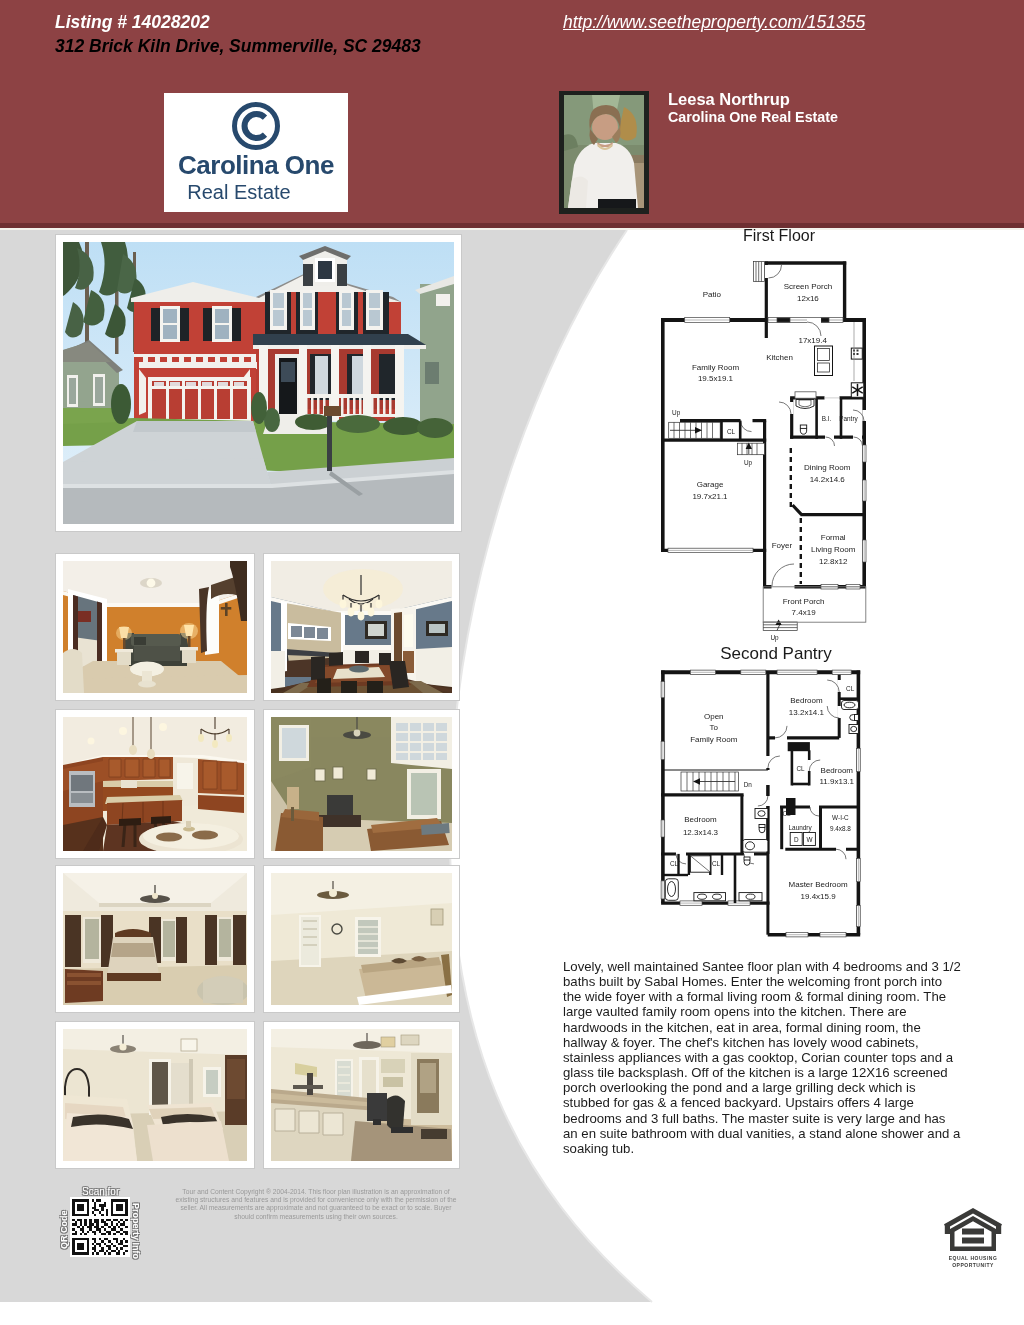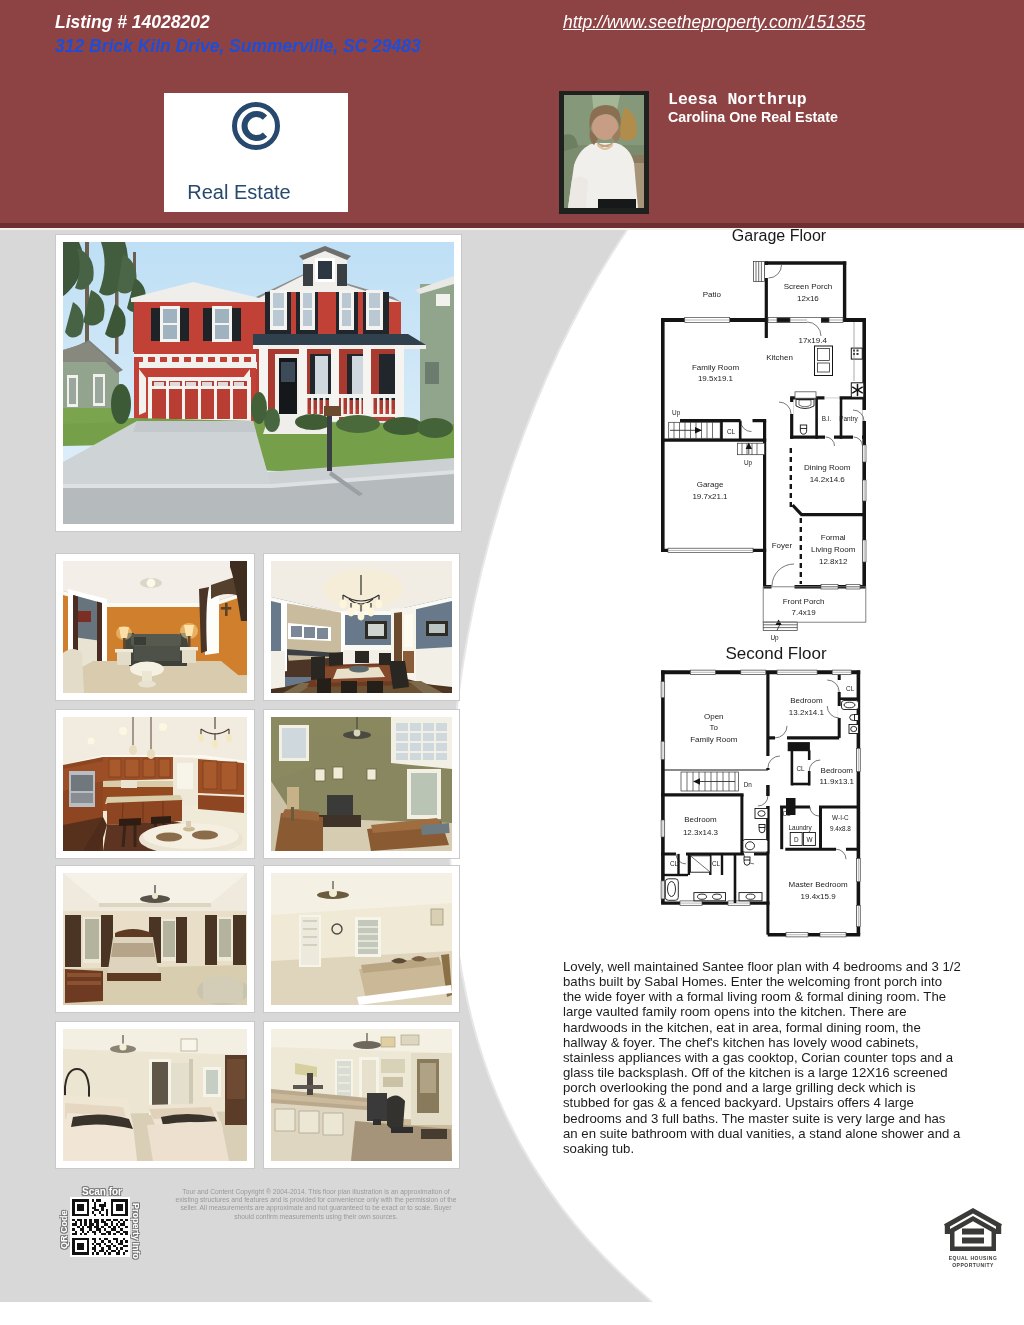--- a/index.html
+++ b/index.html
@@ -12,28 +12,29 @@
 <svg class="abs" style="left:0;top:0;" width="1024" height="1325" viewBox="0 0 1024 1325">
   <path d="M0,230 L627,230 C550,344 462,544 450,790 C443,1040 515,1185 652,1302 L0,1302 Z" fill="#d8d8d8"></path>
   <path d="M627,230 C550,344 462,544 450,790 C443,1040 515,1185 652,1302" fill="none" stroke="#e7e7e7" stroke-width="2"></path>
 </svg>
 
 <div class="abs" style="left:0;top:0;width:1024px;height:223px;background:#8d4244;"></div>
 <div class="abs" style="left:0;top:223px;width:1024px;height:5px;background:#6e2f32;"></div>
 <div class="abs" style="left:0;top:228px;width:1024px;height:2px;background:#f3f1ec;"></div>
 
 <div class="abs" style="left:55px;top:12px;color:#fff;font-size:17.5px;font-weight:bold;font-style:italic;">Listing # 14028202</div>
-<div class="abs" style="left:55px;top:36px;color:#1d4ed8;font-size:17.5px;font-weight:bold;font-style:italic;">312 Brick Kiln Drive, Summerville, SC 29483</div>
+<div class="abs" style="left:55px;top:36px;color:#000000;font-size:17.5px;font-weight:bold;font-style:italic;">312 Brick Kiln Drive, Summerville, SC 29483</div>
 <div class="abs" style="left:563px;top:12px;color:#fff;font-size:17.5px;font-weight:normal;font-style:italic;text-decoration:underline;">http://www.seetheproperty.com/151355</div>
 
 <div class="abs" style="left:164px;top:93px;width:184px;height:119px;background:#fff;">
   <svg class="abs" style="left:66px;top:7px;" width="52" height="52" viewBox="0 0 52 52">
     <circle cx="26" cy="26" r="21.5" fill="none" stroke="#27496d" stroke-width="5"></circle>
     <path d="M35,17.5 A12,12 0 1 0 35,34.5" fill="none" stroke="#27496d" stroke-width="6"></path>
   </svg>
+  <div class="abs" style="left:0;top:57px;width:184px;text-align:center;color:#27496d;font-size:26px;font-weight:bold;letter-spacing:-0.5px;">Carolina One</div>
   <div class="abs" style="left:0;top:88px;width:150px;text-align:center;color:#27496d;font-size:20px;">Real Estate</div>
 </div>
 
 <svg class="abs" style="left:559px;top:91px;" width="90" height="123" viewBox="0 0 90 123">
   <rect width="90" height="123" fill="#1e211e"></rect>
   <g transform="translate(5,4)">
     <rect width="80" height="113" fill="#7b8b6d"></rect>
     <rect x="0" y="0" width="80" height="50" fill="#85997a"></rect>
     <path d="M28,0 L56,0 L52,20 L30,22 Z" fill="#a3b796"></path>
     <path d="M60,12 Q76,20 72,42 Q62,50 54,40 Z" fill="#b08d4a"></path>
@@ -46,21 +47,21 @@
     <circle cx="41" cy="32" r="13" fill="#c79d83"></circle>
     <path d="M26,36 Q22,10 42,10 Q60,10 56,34 Q54,20 42,19 Q28,20 26,36 Z" fill="#8a6f52"></path>
     <path d="M26,34 Q24,46 30,50 L34,44 Z" fill="#8a6f52"></path>
     <path d="M56,32 Q58,44 52,48 L48,42 Z" fill="#9a7d5c"></path>
     <path d="M33,47 Q41,53 49,47 L48,52 L34,52 Z" fill="#c79d83"></path>
     <path d="M34,50 Q41,58 48,50" stroke="#d8c49a" stroke-width="2" fill="none"></path>
   </g>
 </svg>
 
 <div class="abs" style="left:668px;top:90px;color:#fff;">
-  <div style="font-size:16.5px;font-weight:bold;font-family:Liberation Mono, monospace;">Leesa Northrup</div>
+  <div style="font-size:16.5px;font-weight:bold;">Leesa Northrup</div>
   <div style="font-size:14.3px;font-weight:bold;margin-top:0;">Carolina One Real Estate</div>
 </div>
 
 <div class="abs" style="left:56px;top:235px;width:391px;height:282px;background:#fff;border:7px solid #fff;outline:1px solid #c9c9c9;">
 <svg width="391" height="282" viewBox="0 0 391 282">
   <defs>
     <linearGradient id="sky" x1="0" y1="0" x2="0" y2="1">
       <stop offset="0" stop-color="#bedff5"></stop>
           <stop offset="1" stop-color="#e4f1fa"></stop>
     </linearGradient>
@@ -602,22 +603,22 @@
   <rect x="22" y="56" width="30" height="4" fill="#5d5850"></rect>
   <rect x="150" y="100" width="26" height="10" fill="#463c30"></rect>
   <g stroke="#55504a" stroke-width="1.2" fill="none">
         <line x1="96" y1="4" x2="96" y2="12"></line>
       </g>
   <ellipse cx="96" cy="16" rx="14" ry="4" fill="#6e675c"></ellipse>
   <rect x="110" y="8" width="14" height="10" fill="#e0cfa0" stroke="#a49a7c" stroke-width="0.6"></rect>
   <rect x="130" y="6" width="18" height="10" fill="#ddd6c0" stroke="#a49a7c" stroke-width="0.6"></rect>
 </svg></div>
 
-<div class="abs" style="left:659px;top:227px;width:240px;text-align:center;font-size:16px;color:#1a1a1a;">Garage Floor</div>
-<div class="abs" style="left:656px;top:644px;width:240px;text-align:center;font-size:17px;color:#1a1a1a;">Second Floor</div>
+<div class="abs" style="left:659px;top:227px;width:240px;text-align:center;font-size:16px;color:#1a1a1a;">First Floor</div>
+<div class="abs" style="left:656px;top:644px;width:240px;text-align:center;font-size:17px;color:#1a1a1a;">Second Pantry</div>
 
 <svg class="abs" style="left:640px;top:250px;" width="240" height="392" viewBox="0 0 240 392" font-family="Liberation Sans, sans-serif">
 <g stroke="#141414" fill="none">
 
   <path d="M124.7,13 L206.2,13" stroke-width="3.4"></path>
   <path d="M126.3,11.5 L126.3,70" stroke-width="3.2"></path>
   <path d="M126.3,70 L126.3,88" stroke-width="3.2"></path>
   <path d="M204.6,11.5 L204.6,70" stroke-width="3.4"></path>
 
   <path d="M21.1,70 L226,70" stroke-width="4"></path>
@@ -987,21 +988,21 @@
   <text x="160.1" y="170.3">Laundry</text>
   <text x="156.2" y="181.5">D</text>
   <text x="169.4" y="181.5">W</text>
   <text x="34" y="205.8">CL</text>
   <text x="76" y="205.8">CL</text>
 </g>
 </svg>
 
 <div class="abs" style="left:563px;top:959px;width:430px;font-size:13.2px;line-height:15.15px;color:#1c1c1c;white-space:nowrap;">Lovely, well maintained Santee floor plan with 4 bedrooms and 3 1/2<br>baths built by Sabal Homes. Enter the welcoming front porch into<br>the wide foyer with a formal living room &amp; formal dining room. The<br>large vaulted family room opens into the kitchen. There are<br>hardwoods in the kitchen, eat in area, formal dining room, the<br>hallway &amp; foyer. The chef's kitchen has lovely wood cabinets,<br>stainless appliances with a gas cooktop, Corian counter tops and a<br>glass tile backsplash. Off of the kitchen is a large 12X16 screened<br>porch overlooking the pond and a large grilling deck which is<br>stubbed for gas &amp; a fenced backyard. Upstairs offers 4 large<br>bedrooms and 3 full baths. The master suite is very large and has<br>an en suite bathroom with dual vanities, a stand alone shower and a<br>soaking tub.</div>
 
-<div class="abs" style="left:82px;top:1186px;font-size:10px;font-weight:bold;color:#fff;text-shadow:-1px -1px 0 #777,1px -1px 0 #777,-1px 1px 0 #777,1px 1px 0 #777;">Scan for</div>
+<div class="abs" style="left:82px;top:1186px;font-size:10px;font-weight:normal;color:#fff;text-shadow:-1px -1px 0 #777,1px -1px 0 #777,-1px 1px 0 #777,1px 1px 0 #777;">Scan for</div>
 <div class="abs" style="left:59px;top:1249px;font-size:9px;font-weight:bold;color:#fff;text-shadow:-1px -1px 0 #777,1px -1px 0 #777,-1px 1px 0 #777,1px 1px 0 #777;transform:rotate(-90deg);transform-origin:0 0;white-space:nowrap;">QR Code</div>
 <div class="abs" style="left:141px;top:1203px;font-size:9px;font-weight:bold;color:#fff;text-shadow:-1px -1px 0 #777,1px -1px 0 #777,-1px 1px 0 #777,1px 1px 0 #777;transform:rotate(90deg);transform-origin:0 0;white-space:nowrap;">Property Info</div>
 <svg class="abs" style="left:70px;top:1196px;" width="60" height="62" viewBox="0 0 25 25" shape-rendering="crispEdges">
   <rect width="25" height="25" fill="#fff"></rect>
   <g fill="#111">
     <rect x="1" y="1" width="7" height="7"></rect>
       <rect x="2" y="2" width="5" height="5" fill="#fff"></rect>
       <rect x="3" y="3" width="3" height="3"></rect>
     <rect x="17" y="1" width="7" height="7"></rect>
       <rect x="18" y="2" width="5" height="5" fill="#fff"></rect>

